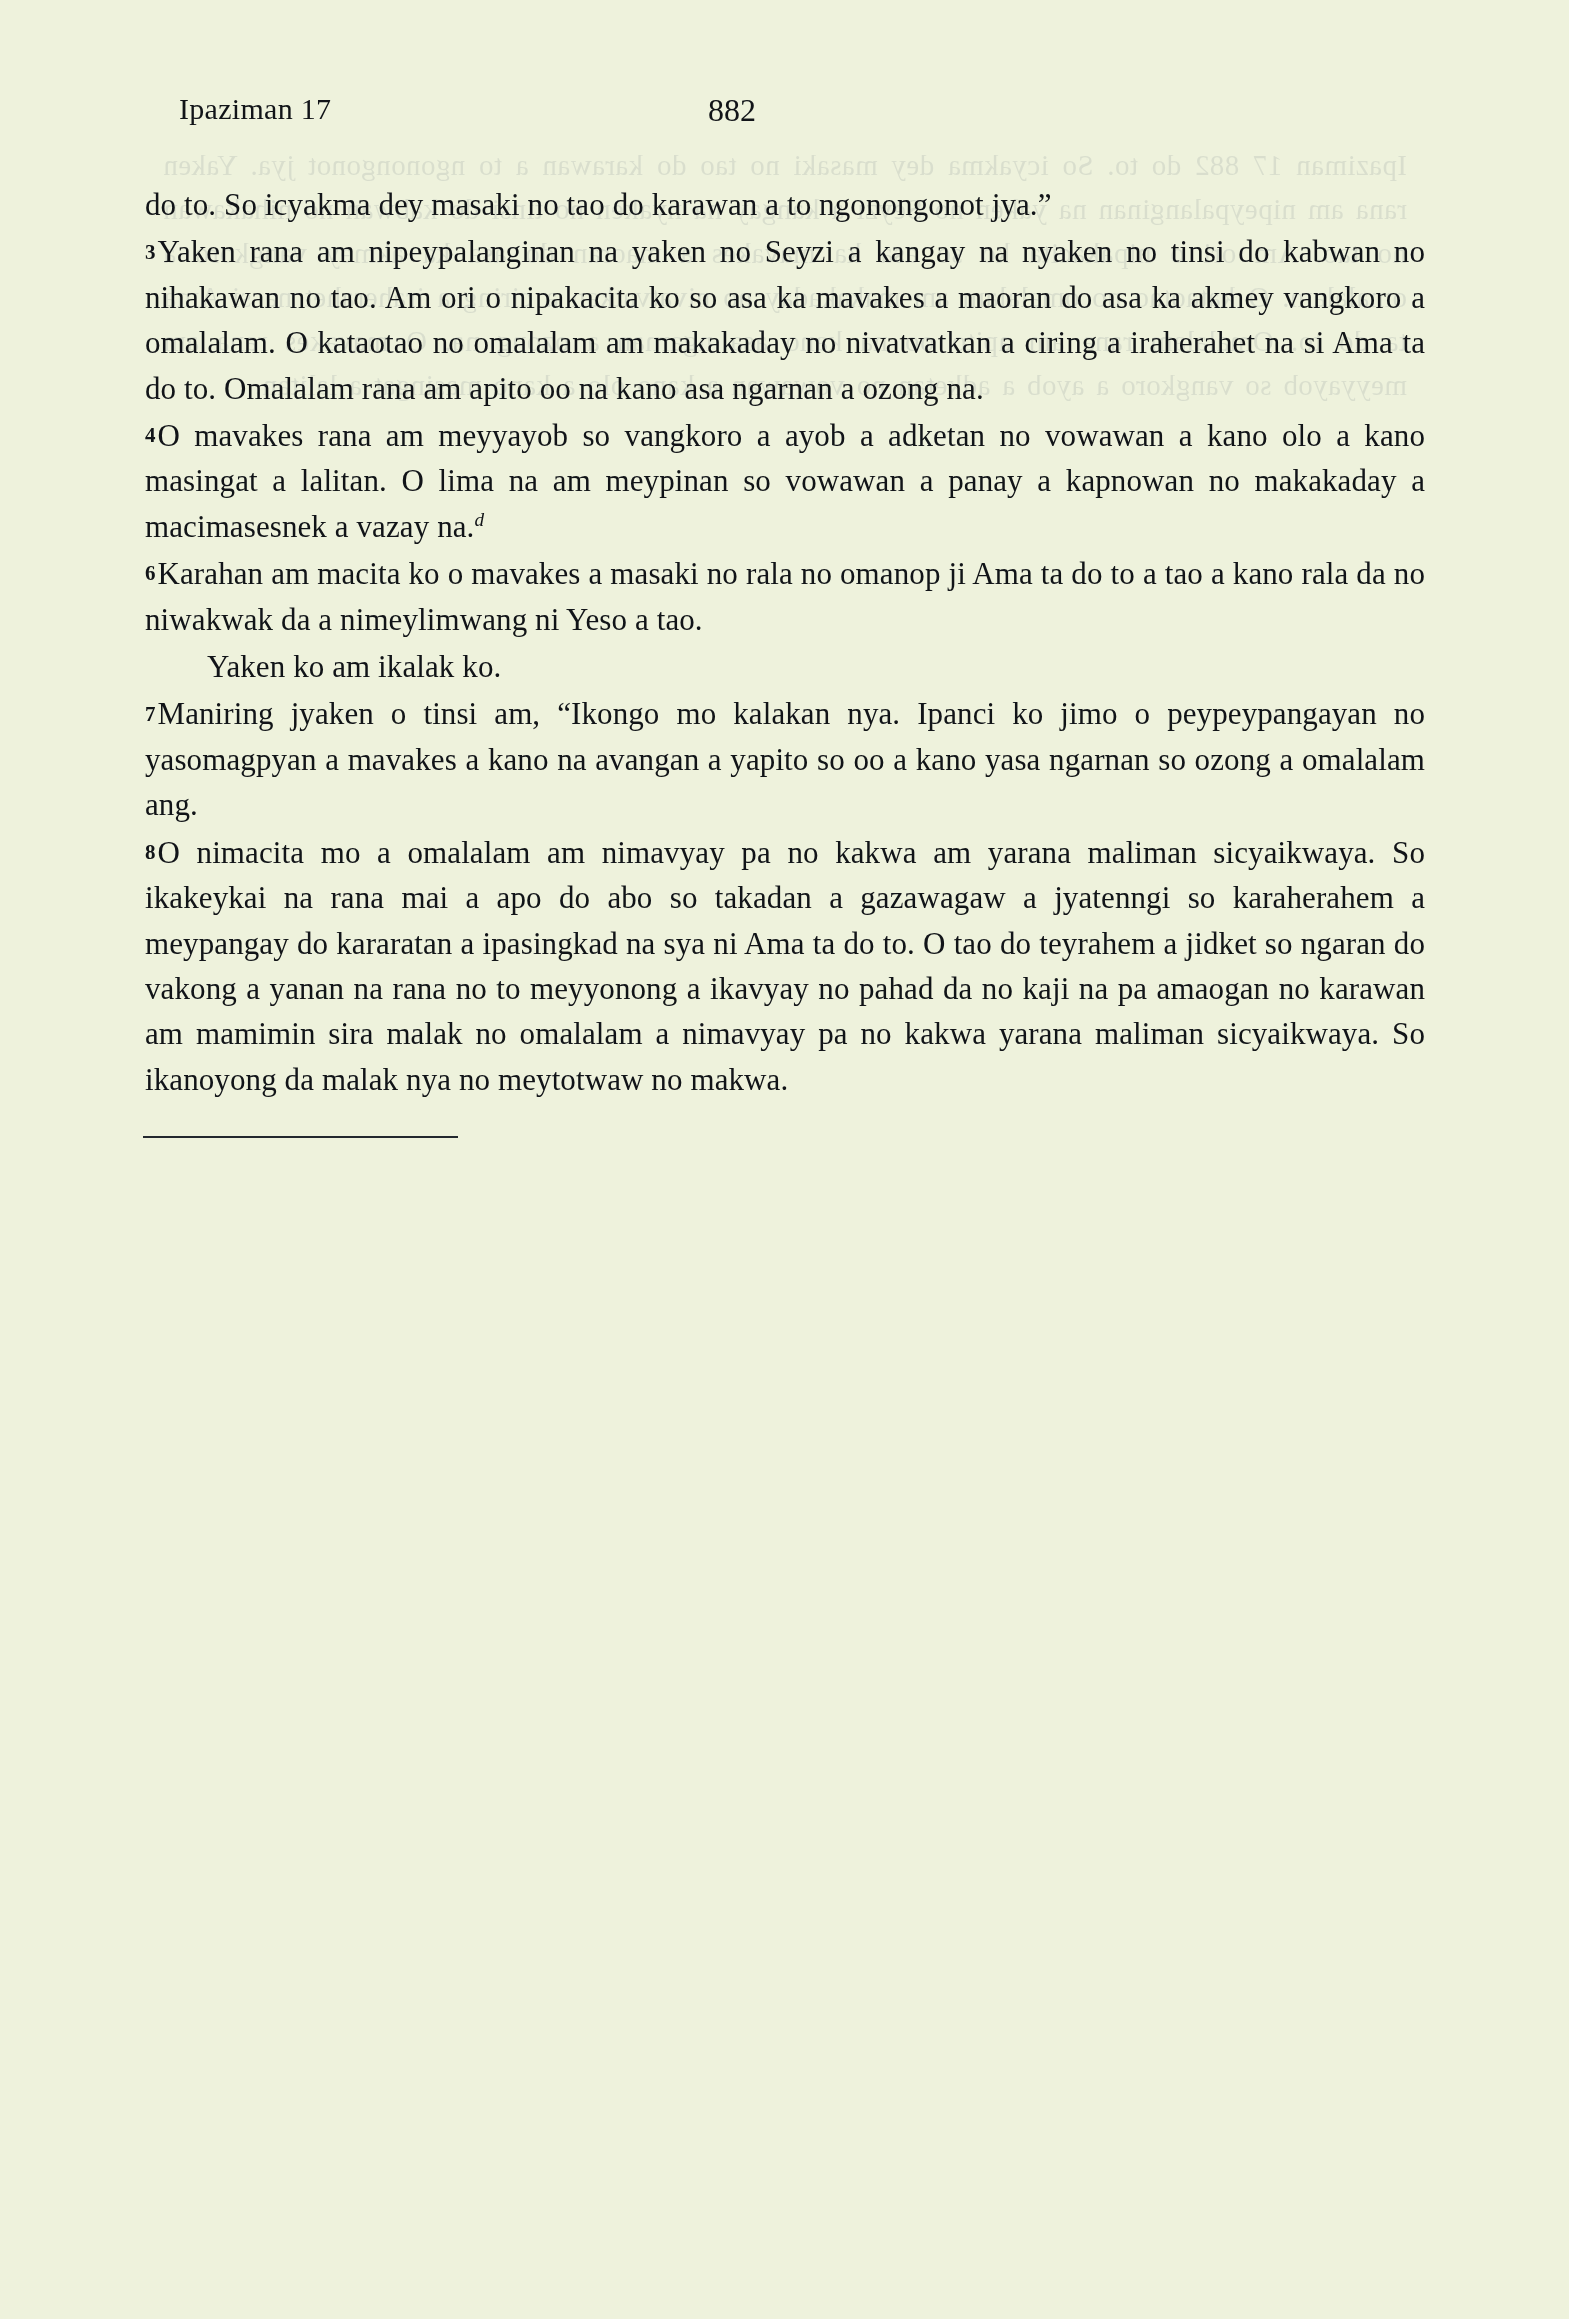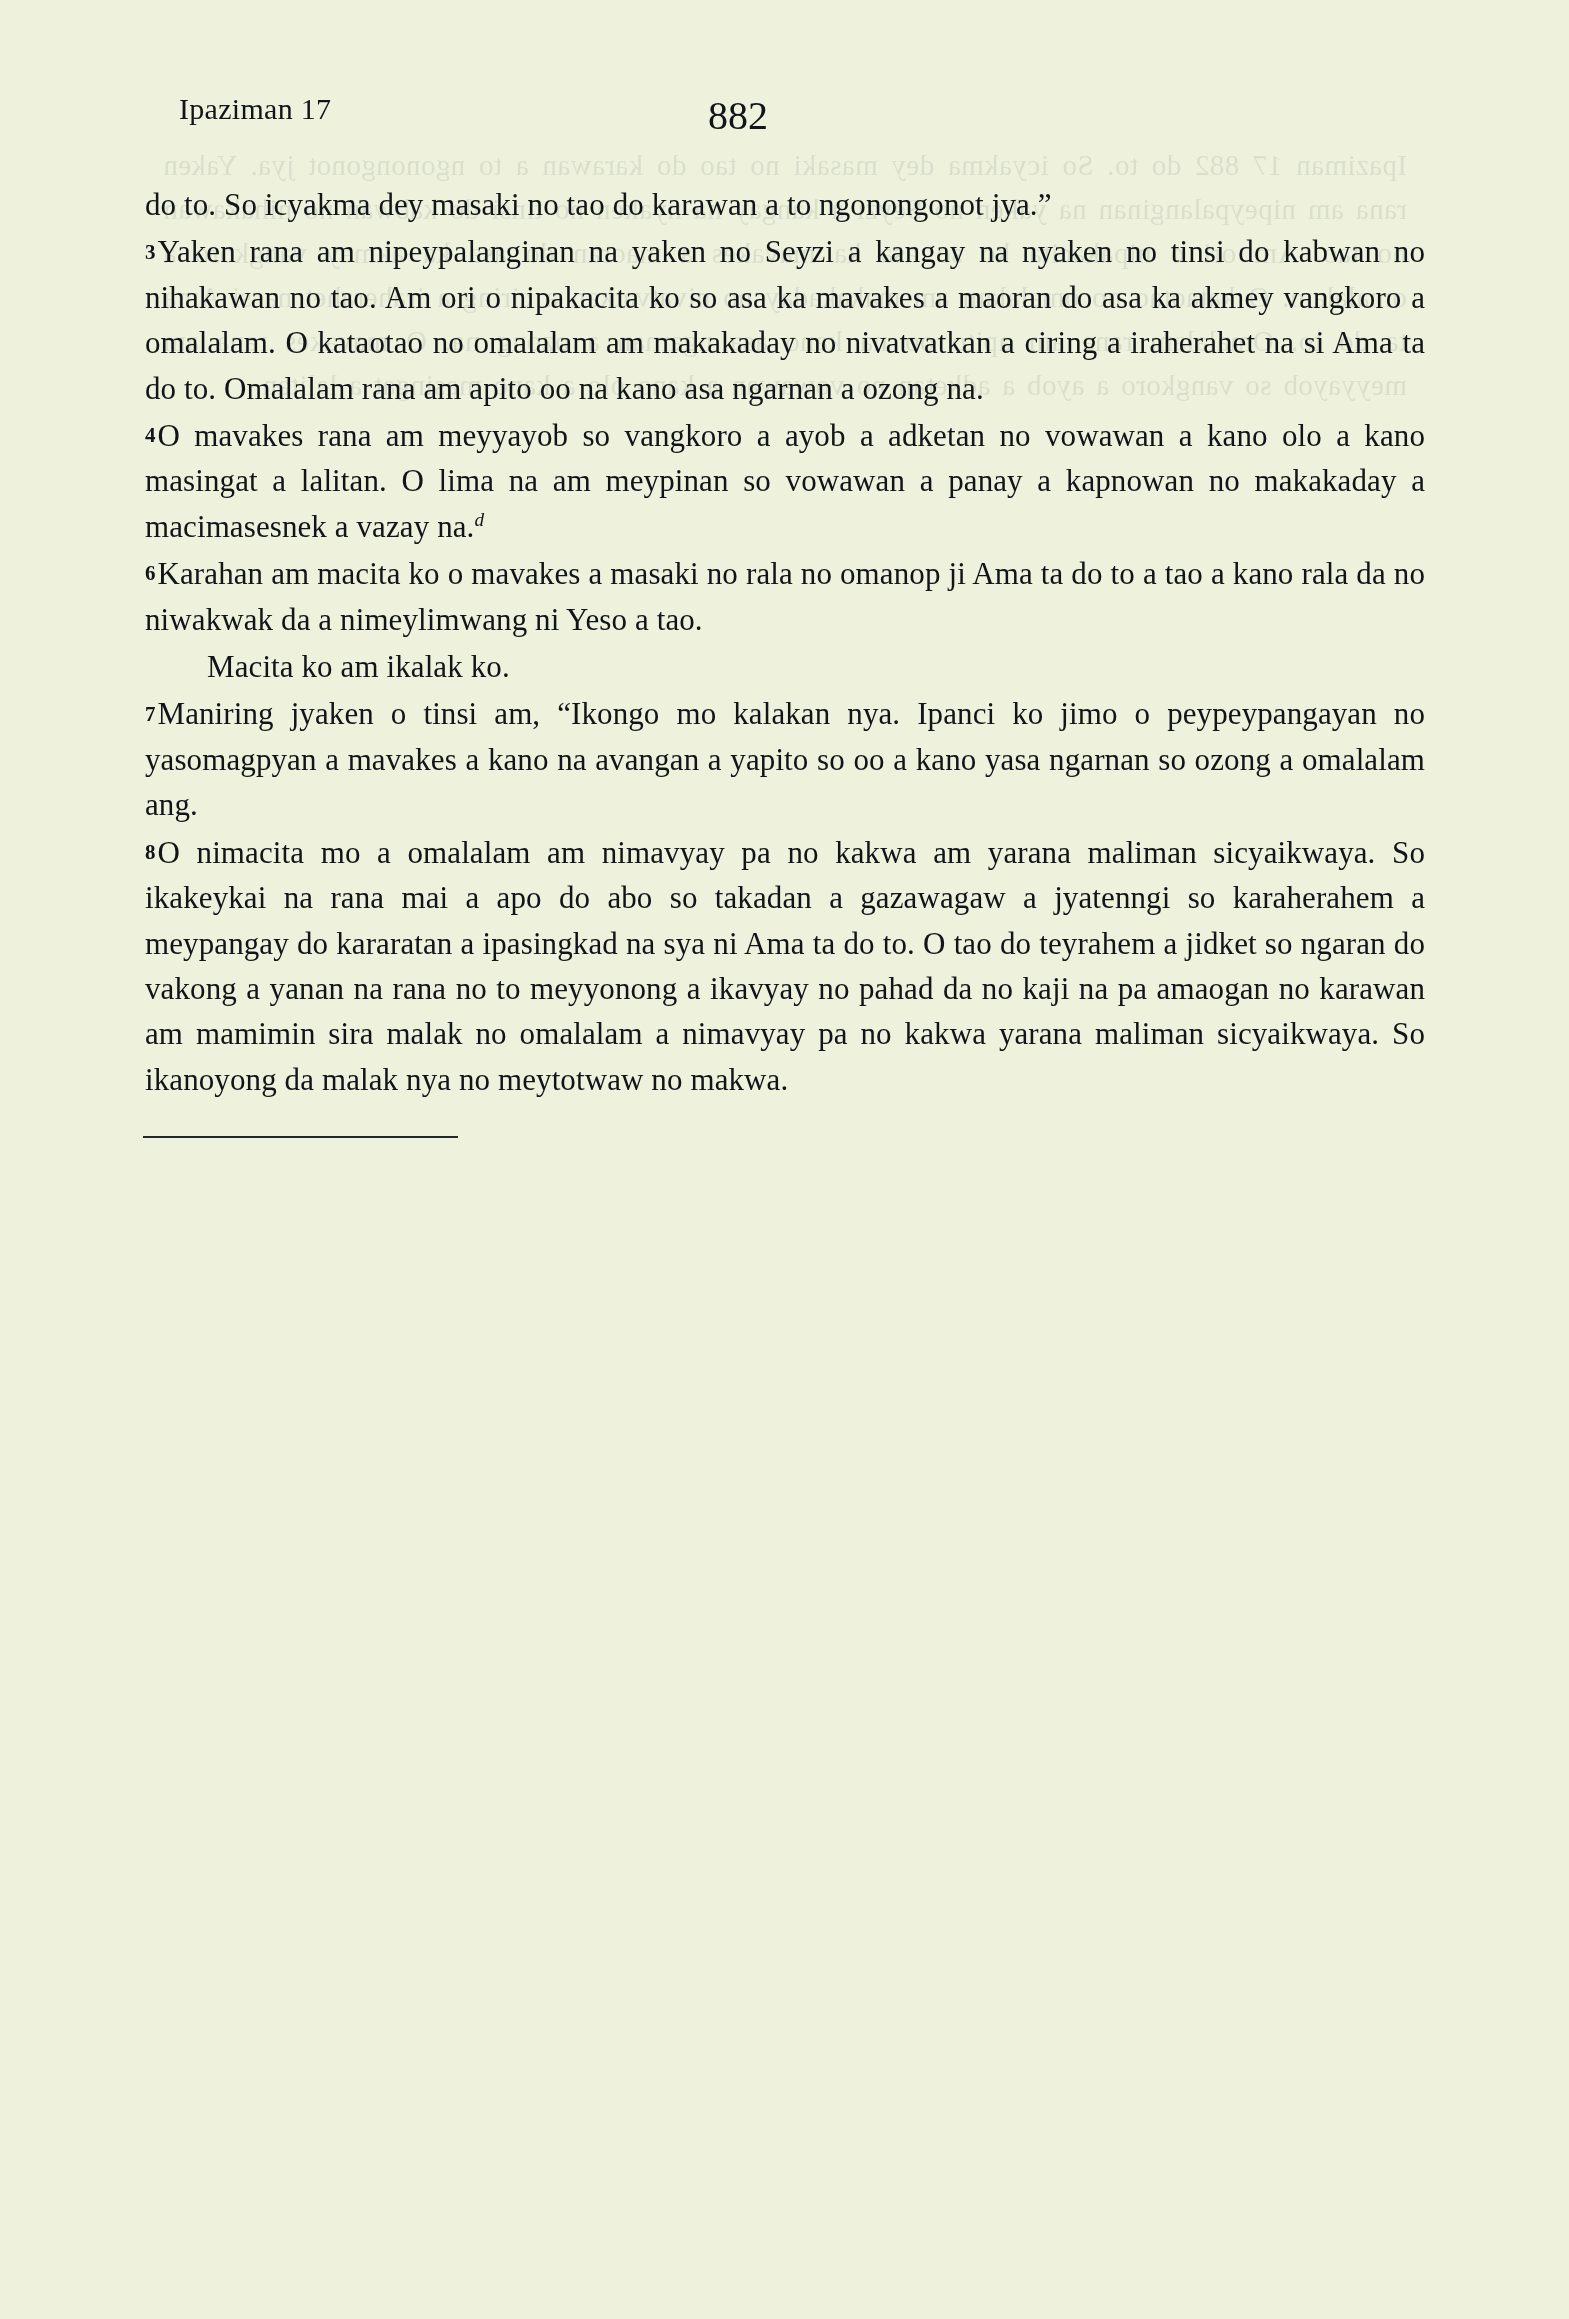--- a/index.html
+++ b/index.html
@@ -49,21 +49,21 @@
     height: 38px;
   }
   .running-head {
     font-size: 30px;
     letter-spacing: 0.3px;
     margin-left: 36px;
   }
   .folio {
     position: absolute;
     left: 44%;
-    font-size: 40px;
+    font-size: 32px;
     font-weight: 400;
   }
 
   .body-text {
     font-size: 31px;
     line-height: 1.465;
     text-align: justify;
     text-justify: inter-word;
     letter-spacing: 0.1px;
   }
@@ -133,21 +133,21 @@
     <p>
       <span class="vnum">4</span><span>O mavakes rana am meyyayob so vangkoro a ayob a adketan no vowawan a kano olo a kano masingat a lalitan. O lima na am meypinan so vowawan a panay a kapnowan no makakaday a macimasesnek a vazay na.</span><sup class="fnref">d</sup>
     </p>
 
 
     <p>
       <span class="vnum">6</span><span>Karahan am macita ko o mavakes a masaki no rala no omanop ji Ama ta do to a tao a kano rala da no niwakwak da a nimeylimwang ni Yeso a tao.</span>
     </p>
 
     <p class="indent">
-      <span>Macita ko am ikalak ko.</span>
+      <span>Yaken ko am ikalak ko.</span>
     </p>
 
     <p>
       <span class="vnum">7</span><span>Maniring jyaken o tinsi am, “Ikongo mo kalakan nya. Ipanci ko jimo o peypeypangayan no yasomagpyan a mavakes a kano na avangan a yapito so oo a kano yasa ngarnan so ozong a omalalam ang.</span>
     </p>
 
     <p>
       <span class="vnum">8</span><span>O nimacita mo a omalalam am nimavyay pa no kakwa am yarana maliman sicyaikwaya. So ikakeykai na rana mai a apo do abo so takadan a gazawagaw a jyatenngi so karaherahem a meypangay do kararatan a ipasingkad na sya ni Ama ta do to. O tao do teyrahem a jidket so ngaran do vakong a yanan na rana no to meyyonong a ikavyay no pahad da no kaji na pa amaogan no karawan am mamimin sira malak no omalalam a nimavyay pa no kakwa yarana maliman sicyaikwaya. So ikanoyong da malak nya no meytotwaw no makwa.</span>
     </p>
 

